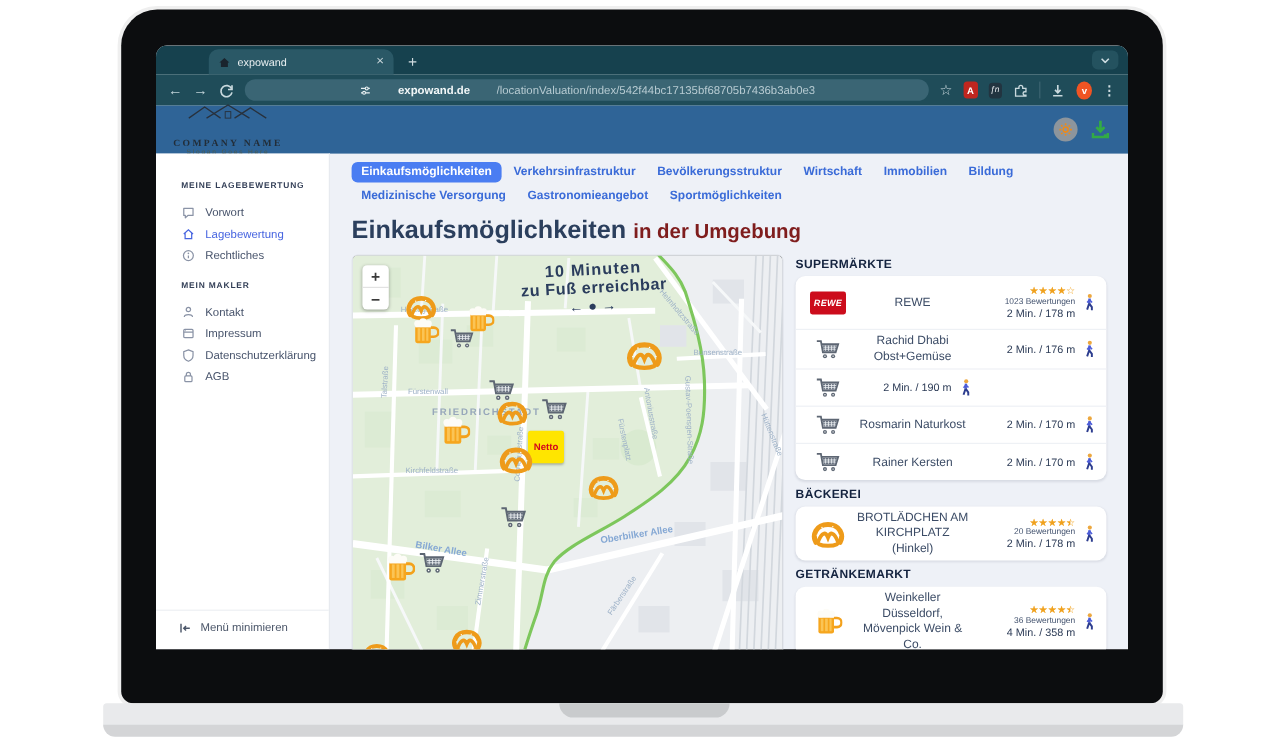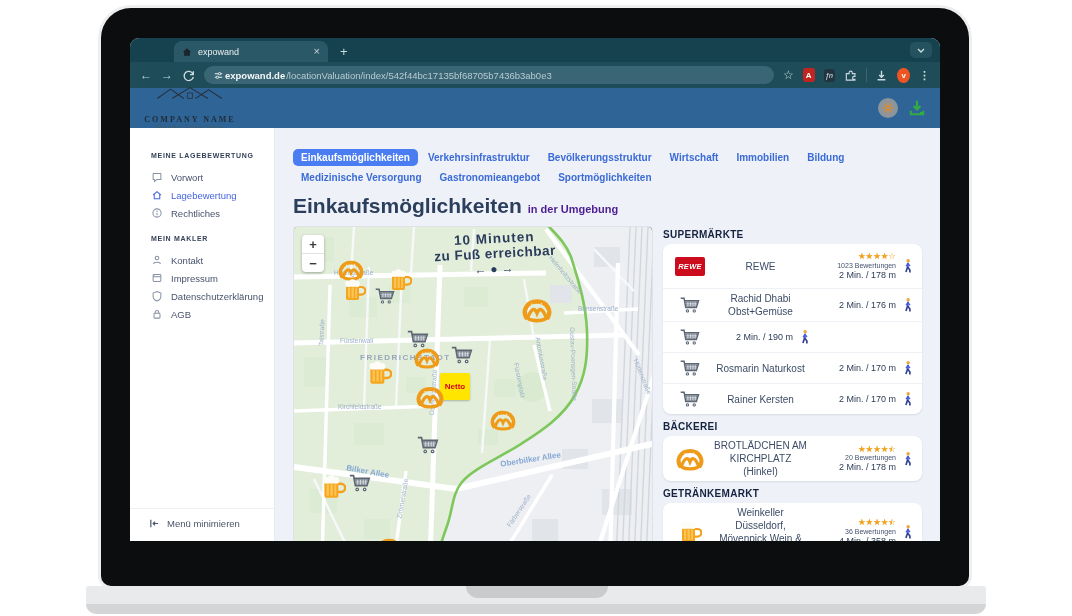--- a/index.html
+++ b/index.html
@@ -19,21 +19,21 @@
   .tab{margin-left:44px;width:138px;height:21px;background:#2a5866;border-radius:8px 8px 0 0;
        display:flex;align-items:center;gap:6px;padding:0 8px;}
   .tab-title{font-size:9px;color:#e9eff1;flex:1;}
   .tab-close{font-size:11px;color:#c9d6da;line-height:1;}
   .newtab{color:#cfdade;font-size:13px;margin:0 0 3px 12px;}
   .tab-chevron{position:absolute;right:8px;top:4px;width:22px;height:16px;border-radius:5px;background:#24525f;
        display:flex;align-items:center;justify-content:center;}
   .toolbar{height:26px;background:#1f4c59;display:flex;align-items:center;padding:0 10px;gap:9px;flex:none;}
   .nav-arrow{color:#bfd2d8;font-size:12px;line-height:1;}
   .urlpill{height:18px;flex:0 0 552px;background:#3a6574;border-radius:9px;display:flex;align-items:center;
-           gap:1px;padding:0 9px;overflow:hidden;}
+           gap:22px;padding:0 9px;overflow:hidden;justify-content:center;}
   .url-host{font-size:9.5px;font-weight:bold;color:#f3f7f8;white-space:nowrap;}
   .url-path{font-size:9.5px;color:#b7cbd2;white-space:nowrap;overflow:hidden;text-overflow:clip;}
   .tb-ic{color:#c9d9de;display:flex;align-items:center;}
   .adobe{width:14px;height:14px;border-radius:3px;background:#c0261f;color:#fff;font-size:8px;font-weight:bold;
          display:flex;align-items:center;justify-content:center;}
   .fnbadge{width:13px;height:13px;border-radius:3px;background:#223440;color:#e9edf0;font-size:7px;font-style:italic;
          display:flex;align-items:center;justify-content:center;}
   .tb-sep{width:1px;height:14px;background:#3c6472;}
   .avatar{width:15px;height:15px;border-radius:50%;background:#f05423;color:#fff;font-size:8px;font-weight:bold;
          display:flex;align-items:center;justify-content:center;}
@@ -52,27 +52,27 @@
   .sidebar{width:145px;background:#fff;border-right:1px solid #e7eaef;position:relative;padding-top:24px;box-sizing:border-box;flex:none;}
   .sb-title{font-size:7px;font-weight:bold;letter-spacing:.7px;color:#333f57;margin:0 0 9px 21px;}
   .sb-item{display:flex;align-items:center;gap:8px;padding:3px 0 3px 21px;color:#8a93a6;}
   .sb-label{font-size:9.5px;color:#47536b;}
   .sb-item.active{color:#4664e0;}
   .sb-item.active .sb-label{color:#4664e0;font-weight:normal;}
   .sb-gap{height:13px;}
   .sb-footer{position:absolute;left:0;right:0;bottom:0;border-top:1px solid #edeff3;padding:9px 0 12px 19px;
              display:flex;align-items:center;gap:7px;color:#4a5568;}
 
-  .main{flex:1;padding:21px 0 0 18px;min-width:0;}
+  .main{flex:1;padding:7px 0 0 18px;min-width:0;}
   .tabs{display:flex;flex-wrap:wrap;gap:3px 2px;width:582px;}
   .ptab{padding:3px 8px;border-radius:5px;color:#3a6bd8;font-size:10px;font-weight:bold;white-space:nowrap;}
   .ptab.active{background:#4a7df2;color:#fff;}
   .page-title-row{margin:8px 0 8px 0;}
   .page-title{font-size:21px;font-weight:800;color:#2b3f5d;}
-  .page-sub{font-size:11px;font-weight:600;color:#4c1d95;margin-left:6px;margin-top:40px;}
+  .page-sub{font-size:17px;font-weight:600;color:#7f1d1d;margin-left:6px;margin-top:40px;}
   .body-row{display:flex;gap:10px;}
 
   
   .map{position:relative;width:360px;height:336px;border-radius:5px;overflow:hidden;background:#edeff2;
        border:1px solid #dfe3e9;box-sizing:border-box;flex:none;}
   .map svg.base-svg{position:absolute;left:0;top:0;}
   .map-label{position:absolute;font-size:6.5px;color:#9db1c7;white-space:nowrap;}
   .map-label.major{font-size:8px;color:#85a8d4;font-weight:bold;}
   .district{position:absolute;font-size:8px;letter-spacing:1.5px;color:#97a7ba;font-weight:600;}
   .map-ic{position:absolute;}

